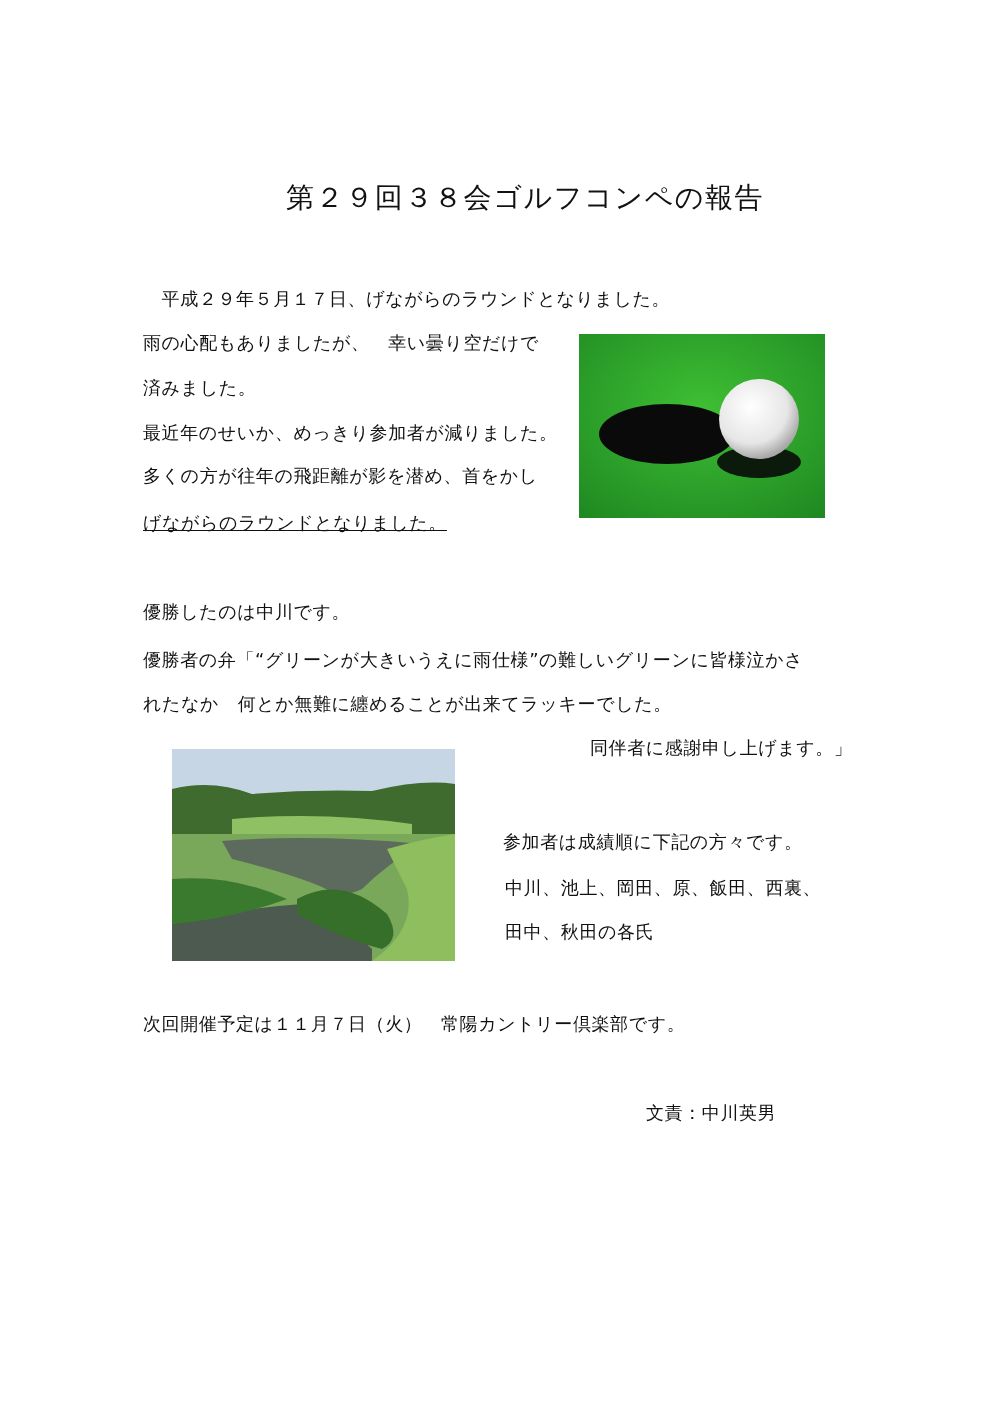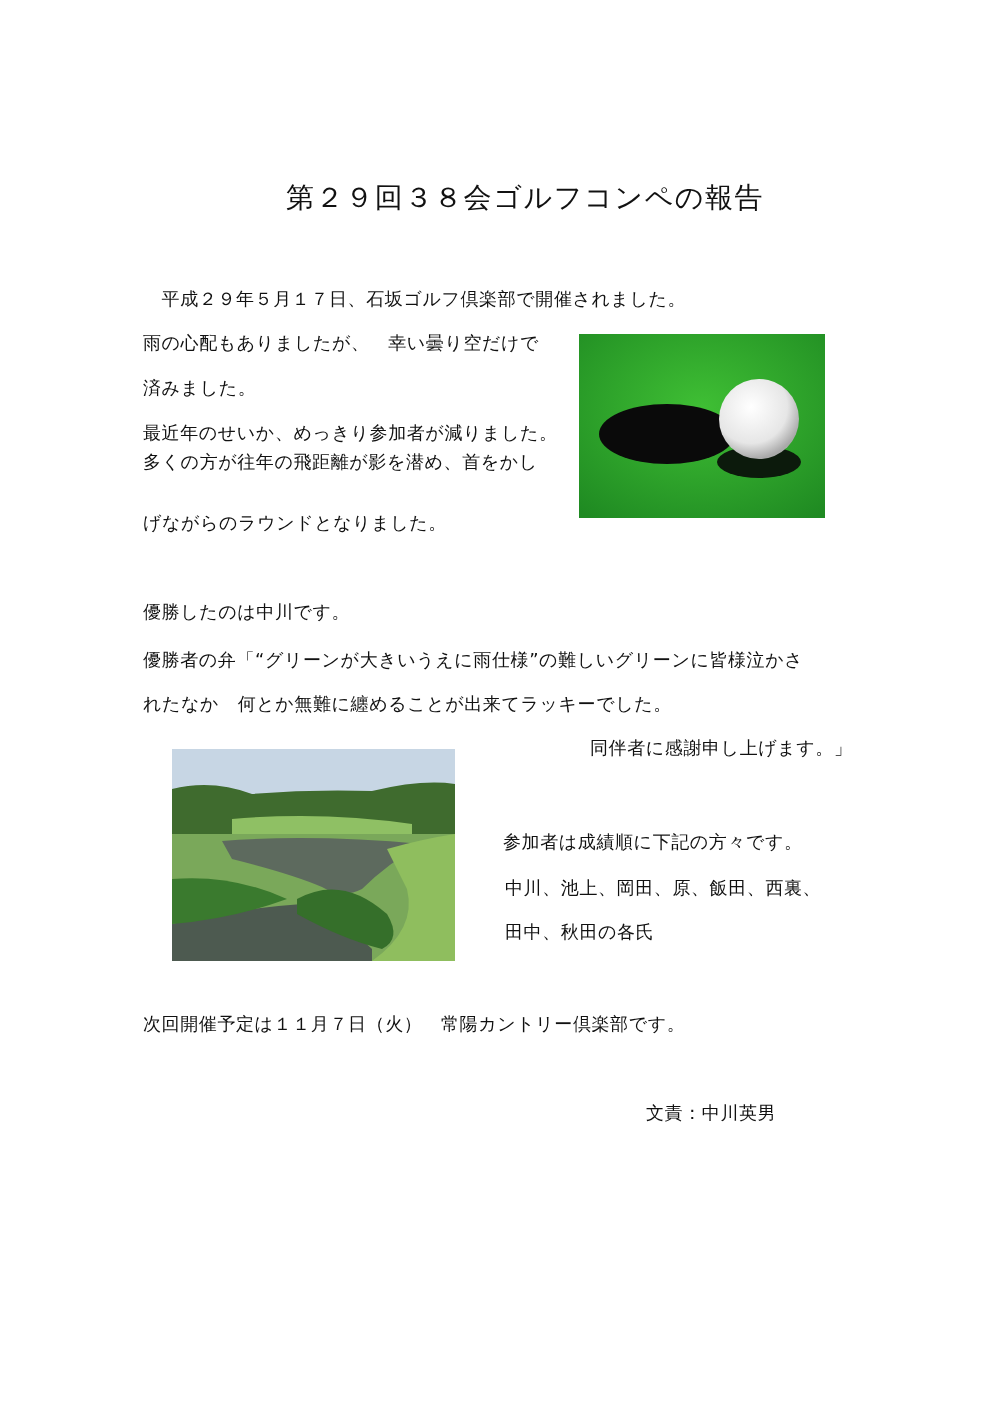--- a/index.html
+++ b/index.html
@@ -10,26 +10,26 @@
     .photo { position: absolute; overflow: hidden; }
     .photo svg { display: block; width: 100%; height: 100%; }
   </style>
 </head>
 <body>
 
 <div>
 
   <div class="title">第２９回３８会ゴルフコンペの報告</div>
 
-  <div class="t" style="left:143px; top:287px;">　平成２９年５月１７日、石坂ゴルフ倶楽部で開催されました。</div>
+  <div class="t" style="left:143px; top:287px;">　平成２９年５月１７日、げながらのラウンドとなりました。</div>
   <div class="t" style="left:143px; top:331px;">雨の心配もありましたが、　幸い曇り空だけで</div>
   <div class="t" style="left:143px; top:376px;">済みました。</div>
   <div class="t" style="left:143px; top:421px;">最近年のせいか、めっきり参加者が減りました。</div>
-  <div class="t" style="left:143px; top:450px;">多くの方が往年の飛距離が影を潜め、首をかし</div>
-  <div class="t" style="left:143px; top:511px;">げながらのラウンドとなりました。</div>
+  <div class="t" style="left:143px; top:464px;">多くの方が往年の飛距離が影を潜め、首をかし</div>
+  <div class="t" style="left:143px; top:511px;text-decoration:underline;">げながらのラウンドとなりました。</div>
 
   <div class="photo" style="left:579px; top:334px; width:246px; height:184px;">
     <svg viewBox="0 0 246 184" preserveAspectRatio="none">
       <defs>
         <radialGradient id="grassG" cx="50%" cy="40%" r="75%">
           <stop offset="0%" stop-color="#3fbf34"></stop>
           <stop offset="100%" stop-color="#1f8a22"></stop>
         </radialGradient>
         <radialGradient id="ballG" cx="40%" cy="35%" r="65%">
           <stop offset="0%" stop-color="#ffffff"></stop>

